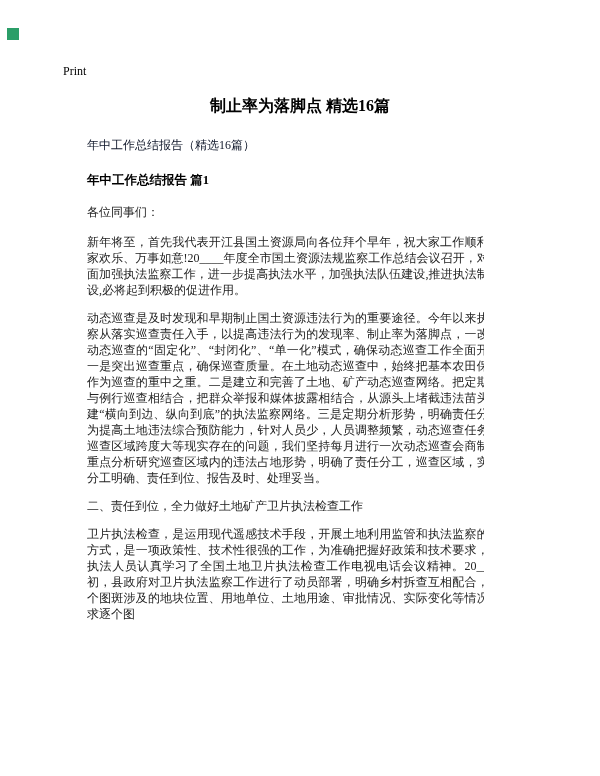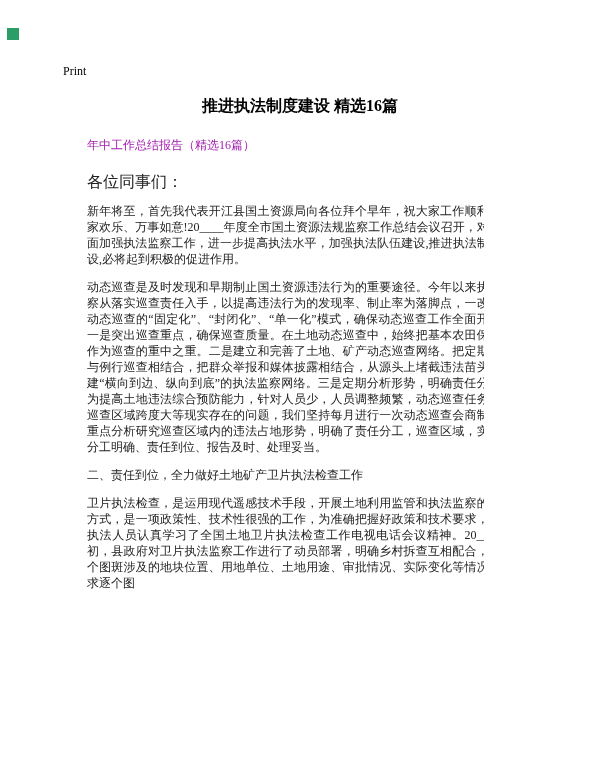--- a/index.html
+++ b/index.html
@@ -43,33 +43,33 @@
     margin: 0 0 20px 0;
     text-align: center;
     font-size: 16px;
     font-weight: bold;
     color: #000000;
     line-height: 1.3;
   }
   .doc-subtitle {
     margin: 0 0 18px 0;
     font-size: 12px;
-    color: #a21caf;
+    color: #0f172a;
     line-height: 1.4;
   }
   .doc-section-title {
     margin: 0 0 14px 0;
     font-size: 12.5px;
     font-weight: bold;
     color: #000000;
     line-height: 1.4;
   }
   .salutation {
     margin: 0 0 12px 0;
-    font-size: 16px;
+    font-size: 12px;
     line-height: 19px;
   }
   .para {
     margin: 0 0 12px 0;
     font-size: 12px;
     line-height: 16px;
     text-align: justify;
     text-justify: inter-ideograph;
     word-break: break-all;
     color: #222222;
@@ -79,24 +79,25 @@
 <body>
 
 <div class="page">
 
   <div class="corner-square" style="background: rgb(43, 158, 104);"></div>
 
   <div class="print-label">Print</div>
 
   <div class="content">
 
-    <h1 class="doc-title">推进执法制度建设 精选16篇</h1>
+    <h1 class="doc-title">制止率为落脚点 精选16篇</h1>
 
     <div class="doc-subtitle">年中工作总结报告（精选16篇）</div>
 
+    <div class="doc-section-title">年中工作总结报告 篇1</div>
 
     <p class="salutation">各位同事们：</p>
 
     <p class="para">新年将至，首先我代表开江县国土资源局向各位拜个早年，祝大家工作顺利、合家欢乐、万事如意!20____年度全市国土资源法规监察工作总结会议召开，对于全面加强执法监察工作，进一步提高执法水平，加强执法队伍建设,推进执法制度建设,必将起到积极的促进作用。</p>
 
 
 
     <p class="para">动态巡查是及时发现和早期制止国土资源违法行为的重要途径。今年以来执法监察从落实巡查责任入手，以提高违法行为的发现率、制止率为落脚点，一改以往动态巡查的“固定化”、“封闭化”、“单一化”模式，确保动态巡查工作全面开展。一是突出巡查重点，确保巡查质量。在土地动态巡查中，始终把基本农田保护区作为巡查的重中之重。二是建立和完善了土地、矿产动态巡查网络。把定期巡查与例行巡查相结合，把群众举报和媒体披露相结合，从源头上堵截违法苗头，构建“横向到边、纵向到底”的执法监察网络。三是定期分析形势，明确责任分工。为提高土地违法综合预防能力，针对人员少，人员调整频繁，动态巡查任务重，巡查区域跨度大等现实存在的问题，我们坚持每月进行一次动态巡查会商制度，重点分析研究巡查区域内的违法占地形势，明确了责任分工，巡查区域，实现了分工明确、责任到位、报告及时、处理妥当。</p>
 
     <p class="para">二、责任到位，全力做好土地矿产卫片执法检查工作</p>

